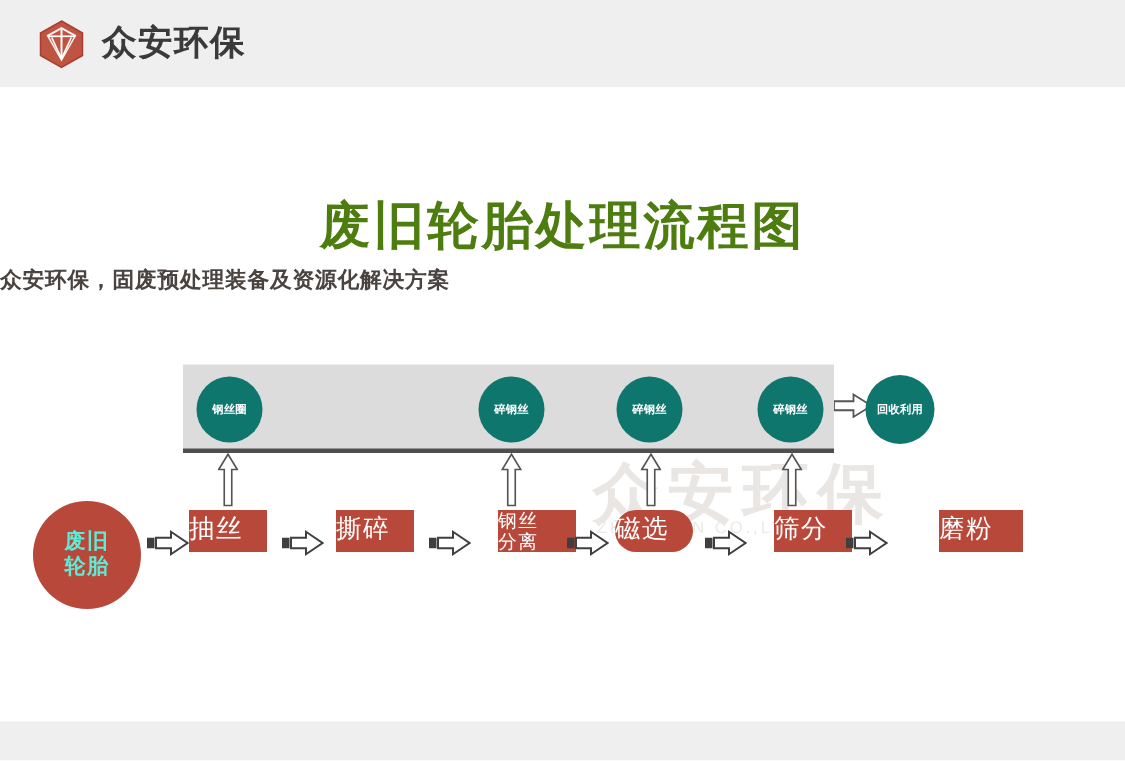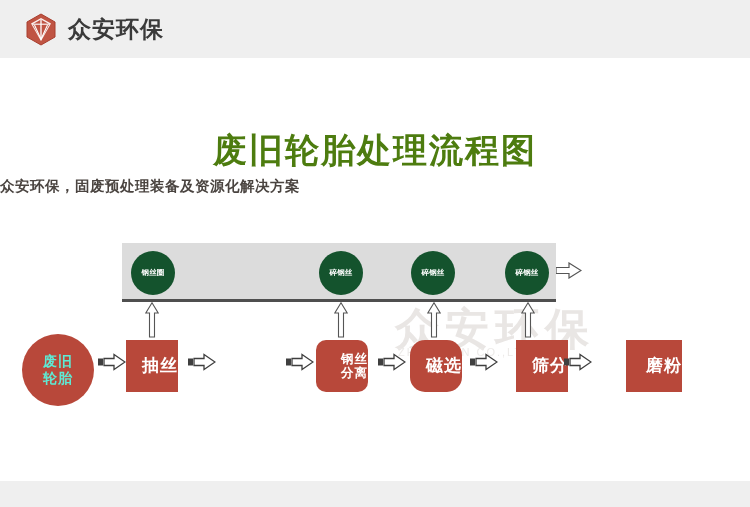--- a/index.html
+++ b/index.html
@@ -110,21 +110,21 @@
     position: absolute;
     left: 122px; top: 299px;
     width: 434px; height: 3px;
     background: #4f4f4f;
   }
   
   .node-circle {
     position: absolute;
     width: 44px; height: 44px;
     border-radius: 50%;
-    background: #14532d;
+    background: #0f766e;
     color: #ffffff;
     display: flex;
     align-items: center;
     justify-content: center;
     text-align: center;
     font-family: "DejaVu Sans", "Liberation Sans", sans-serif;
     font-size: 7.5px;
     font-weight: bold;
     line-height: 1.1;
     letter-spacing: 0.2px;
@@ -149,30 +149,30 @@
     font-family: "DejaVu Sans", "Liberation Sans", sans-serif;
     font-size: 14px;
     font-weight: bold;
     line-height: 1.25;
     letter-spacing: 1px;
   }
   
   .proc-box {
     position: absolute;
     top: 340px;
-    height: 52px;
+    height: 28px;
     background: #b8483a;
     color: #ffffff;
     display: flex;
     flex-direction: column;
-    align-items: flex-end;
+    align-items: flex-start;
     justify-content: center;
     font-family: "DejaVu Sans", "Liberation Sans", sans-serif;
     font-size: 17px;
-    font-weight: bold;
+    font-weight: normal;
     line-height: 1.05;
     letter-spacing: 1px;
     box-sizing: border-box;
   }
   .proc-box.two-line {
     font-size: 12.5px;
     line-height: 1.15;
   }
   
   .h-arrow {
@@ -229,20 +229,21 @@
   <div class="node-circle" style="left:319px; top:251px;">碎钢丝</div>
   <div class="node-circle" style="left:411px; top:251px;">碎钢丝</div>
   <div class="node-circle" style="left:505px; top:251px;">碎钢丝</div>
 
   <div class="h-arrow-top" style="left:556px;">
     <svg width="26" height="17" viewBox="0 0 26 17">
       <polygon points="0,5.5 13,5.5 13,1 25,8.5 13,16 13,11.5 0,11.5" fill="#ffffff" stroke="#555555" stroke-width="1.2"></polygon>
     </svg>
   </div>
 
+  <div class="node-circle wide" style="left:577px; top:250px;">回收利用</div>
 
   <div class="v-arrow" style="left:145px; top:302px;">
     <svg width="14" height="36" viewBox="0 0 14 36">
       <polygon points="4.5,35 4.5,11 0.8,11 7,0.8 13.2,11 9.5,11 9.5,35" fill="#ffffff" stroke="#555555" stroke-width="1.1"></polygon>
     </svg>
   </div>
   <div class="v-arrow" style="left:334px; top:302px;">
     <svg width="14" height="36" viewBox="0 0 14 36">
       <polygon points="4.5,35 4.5,11 0.8,11 7,0.8 13.2,11 9.5,11 9.5,35" fill="#ffffff" stroke="#555555" stroke-width="1.1"></polygon>
     </svg>
@@ -274,29 +275,32 @@
     <span>抽丝</span>
   </div>
 
   <div class="h-arrow" style="left:188px;">
     <svg width="28" height="18" viewBox="0 0 28 18">
       <rect x="0" y="5.5" width="5" height="7" fill="#3f3f3f"></rect>
       <polygon points="6,5.5 16,5.5 16,1.5 27,9 16,16.5 16,12.5 6,12.5" fill="#ffffff" stroke="#3f3f3f" stroke-width="1.3"></polygon>
     </svg>
   </div>
 
+  <div class="proc-box" style="left:224px; width:52px;">
+    <span>撕碎</span>
+  </div>
 
   <div class="h-arrow" style="left:286px;">
     <svg width="28" height="18" viewBox="0 0 28 18">
       <rect x="0" y="5.5" width="5" height="7" fill="#3f3f3f"></rect>
       <polygon points="6,5.5 16,5.5 16,1.5 27,9 16,16.5 16,12.5 6,12.5" fill="#ffffff" stroke="#3f3f3f" stroke-width="1.3"></polygon>
     </svg>
   </div>
 
-  <div class="proc-box two-line" style="left:316px; width:52px;border-radius:10px;">
+  <div class="proc-box two-line" style="left:332px; width:52px;">
     <span>钢丝</span>
     <span>分离</span>
   </div>
 
   <div class="h-arrow" style="left:378px;">
     <svg width="28" height="18" viewBox="0 0 28 18">
       <rect x="0" y="5.5" width="5" height="7" fill="#3f3f3f"></rect>
       <polygon points="6,5.5 16,5.5 16,1.5 27,9 16,16.5 16,12.5 6,12.5" fill="#ffffff" stroke="#3f3f3f" stroke-width="1.3"></polygon>
     </svg>
   </div>

